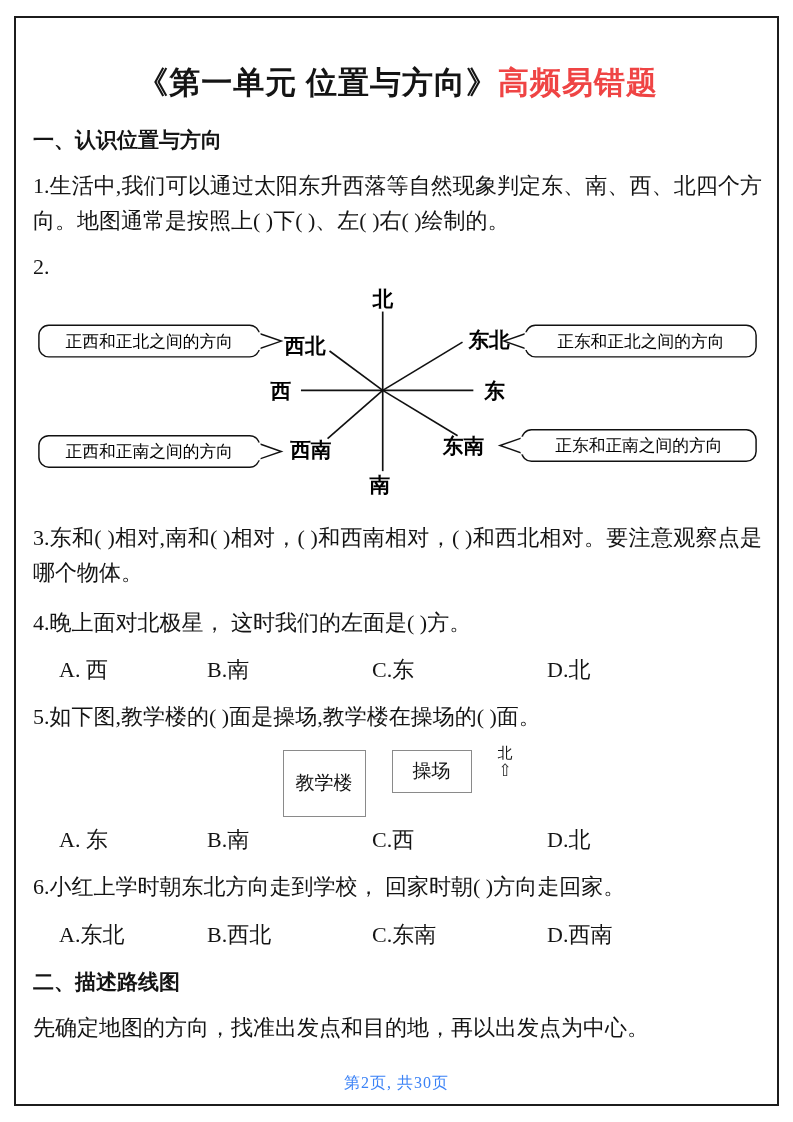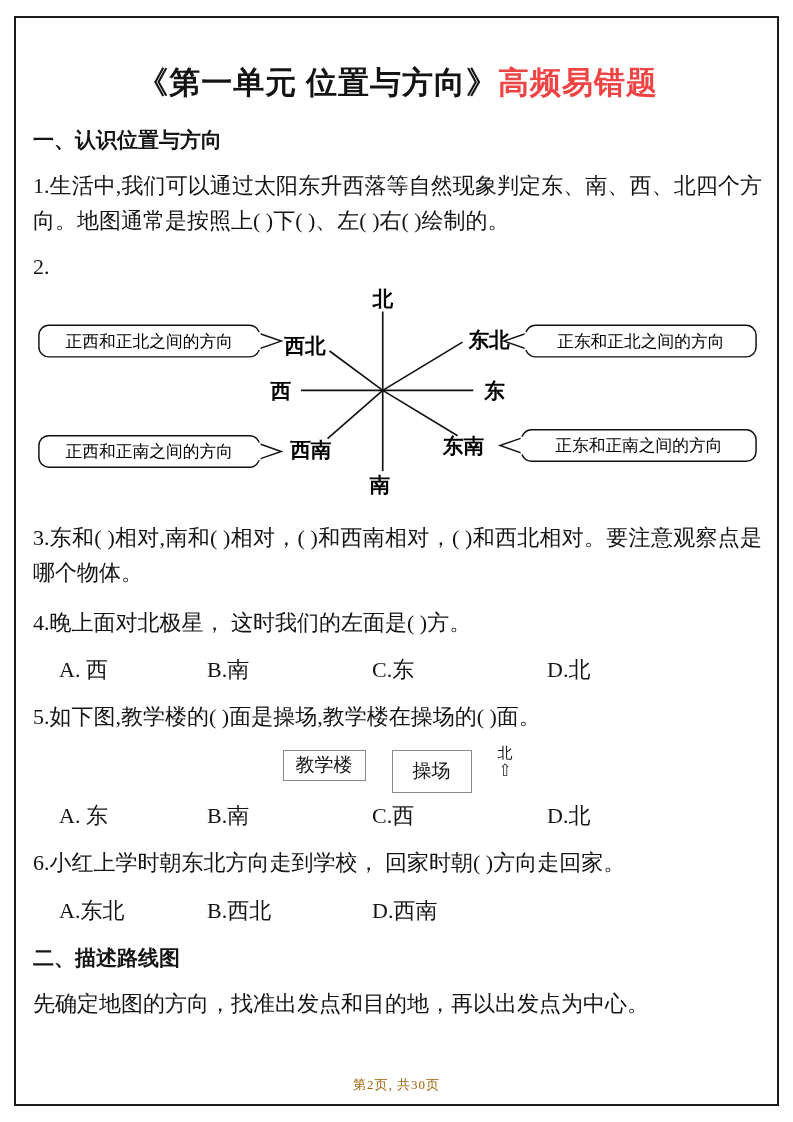--- a/index.html
+++ b/index.html
@@ -32,33 +32,33 @@
   .options span:nth-child(3){ width:175px; }
   .compass-wrap { margin:2px 0 6px; }
   .compass-wrap svg { display:block; width:100%; height:auto; }
   .dir { font-size:21px; font-weight:600; font-family:"Liberation Serif","DejaVu Serif",serif; }
   .callout-text { font-size:17px; font-family:"Liberation Serif","DejaVu Serif",serif; }
   .q5-diagram {
     display:flex; justify-content:center; align-items:flex-start;
     gap:26px; margin:12px 0 8px;
   }
   .bldg-box {
-    border:1px solid #8a8a8a; font-size:19px; padding:2px 12px;
+    border:1px solid #8a8a8a; font-size:19px; padding:20px 12px;
     background:#fff; line-height:1.3;
   }
   .bldg-box.playground { padding:8px 20px; }
   .north-indicator {
     display:flex; flex-direction:column; align-items:center;
     line-height:1.05; margin-top:-4px;
   }
   .north-indicator .n-label { font-size:15px; }
   .north-indicator .n-arrow { font-size:17px; color:#333; }
   .footer {
     position:absolute; left:0; right:0; bottom:10px;
-    text-align:center; font-size:13px; color:#a16207; letter-spacing:1px;
+    text-align:center; font-size:16px; color:#3b82f6; letter-spacing:1px;
   }
 </style>
 </head>
 <body>
 
 <div class="frame">
 
   <h1 class="title"><span>《第一单元 位置与方向》</span><span class="red">高频易错题</span></h1>
 
   <h2 class="sec-heading">一、认识位置与方向</h2>
@@ -143,20 +143,21 @@
     <span>A. 东</span>
     <span>B.南</span>
     <span>C.西</span>
     <span>D.北</span>
   </div>
 
   <p class="q">6.小红上学时朝东北方向走到学校， 回家时朝(    )方向走回家。</p>
   <div class="options">
     <span>A.东北</span>
     <span>B.西北</span>
+    <span>C.东南</span>
     <span>D.西南</span>
   </div>
 
   <h2 class="sec-heading">二、描述路线图</h2>
   <p class="q">先确定地图的方向，找准出发点和目的地，再以出发点为中心。</p>
 
   <div class="footer">第2页, 共30页</div>
 </div>
 
 </body></html>

